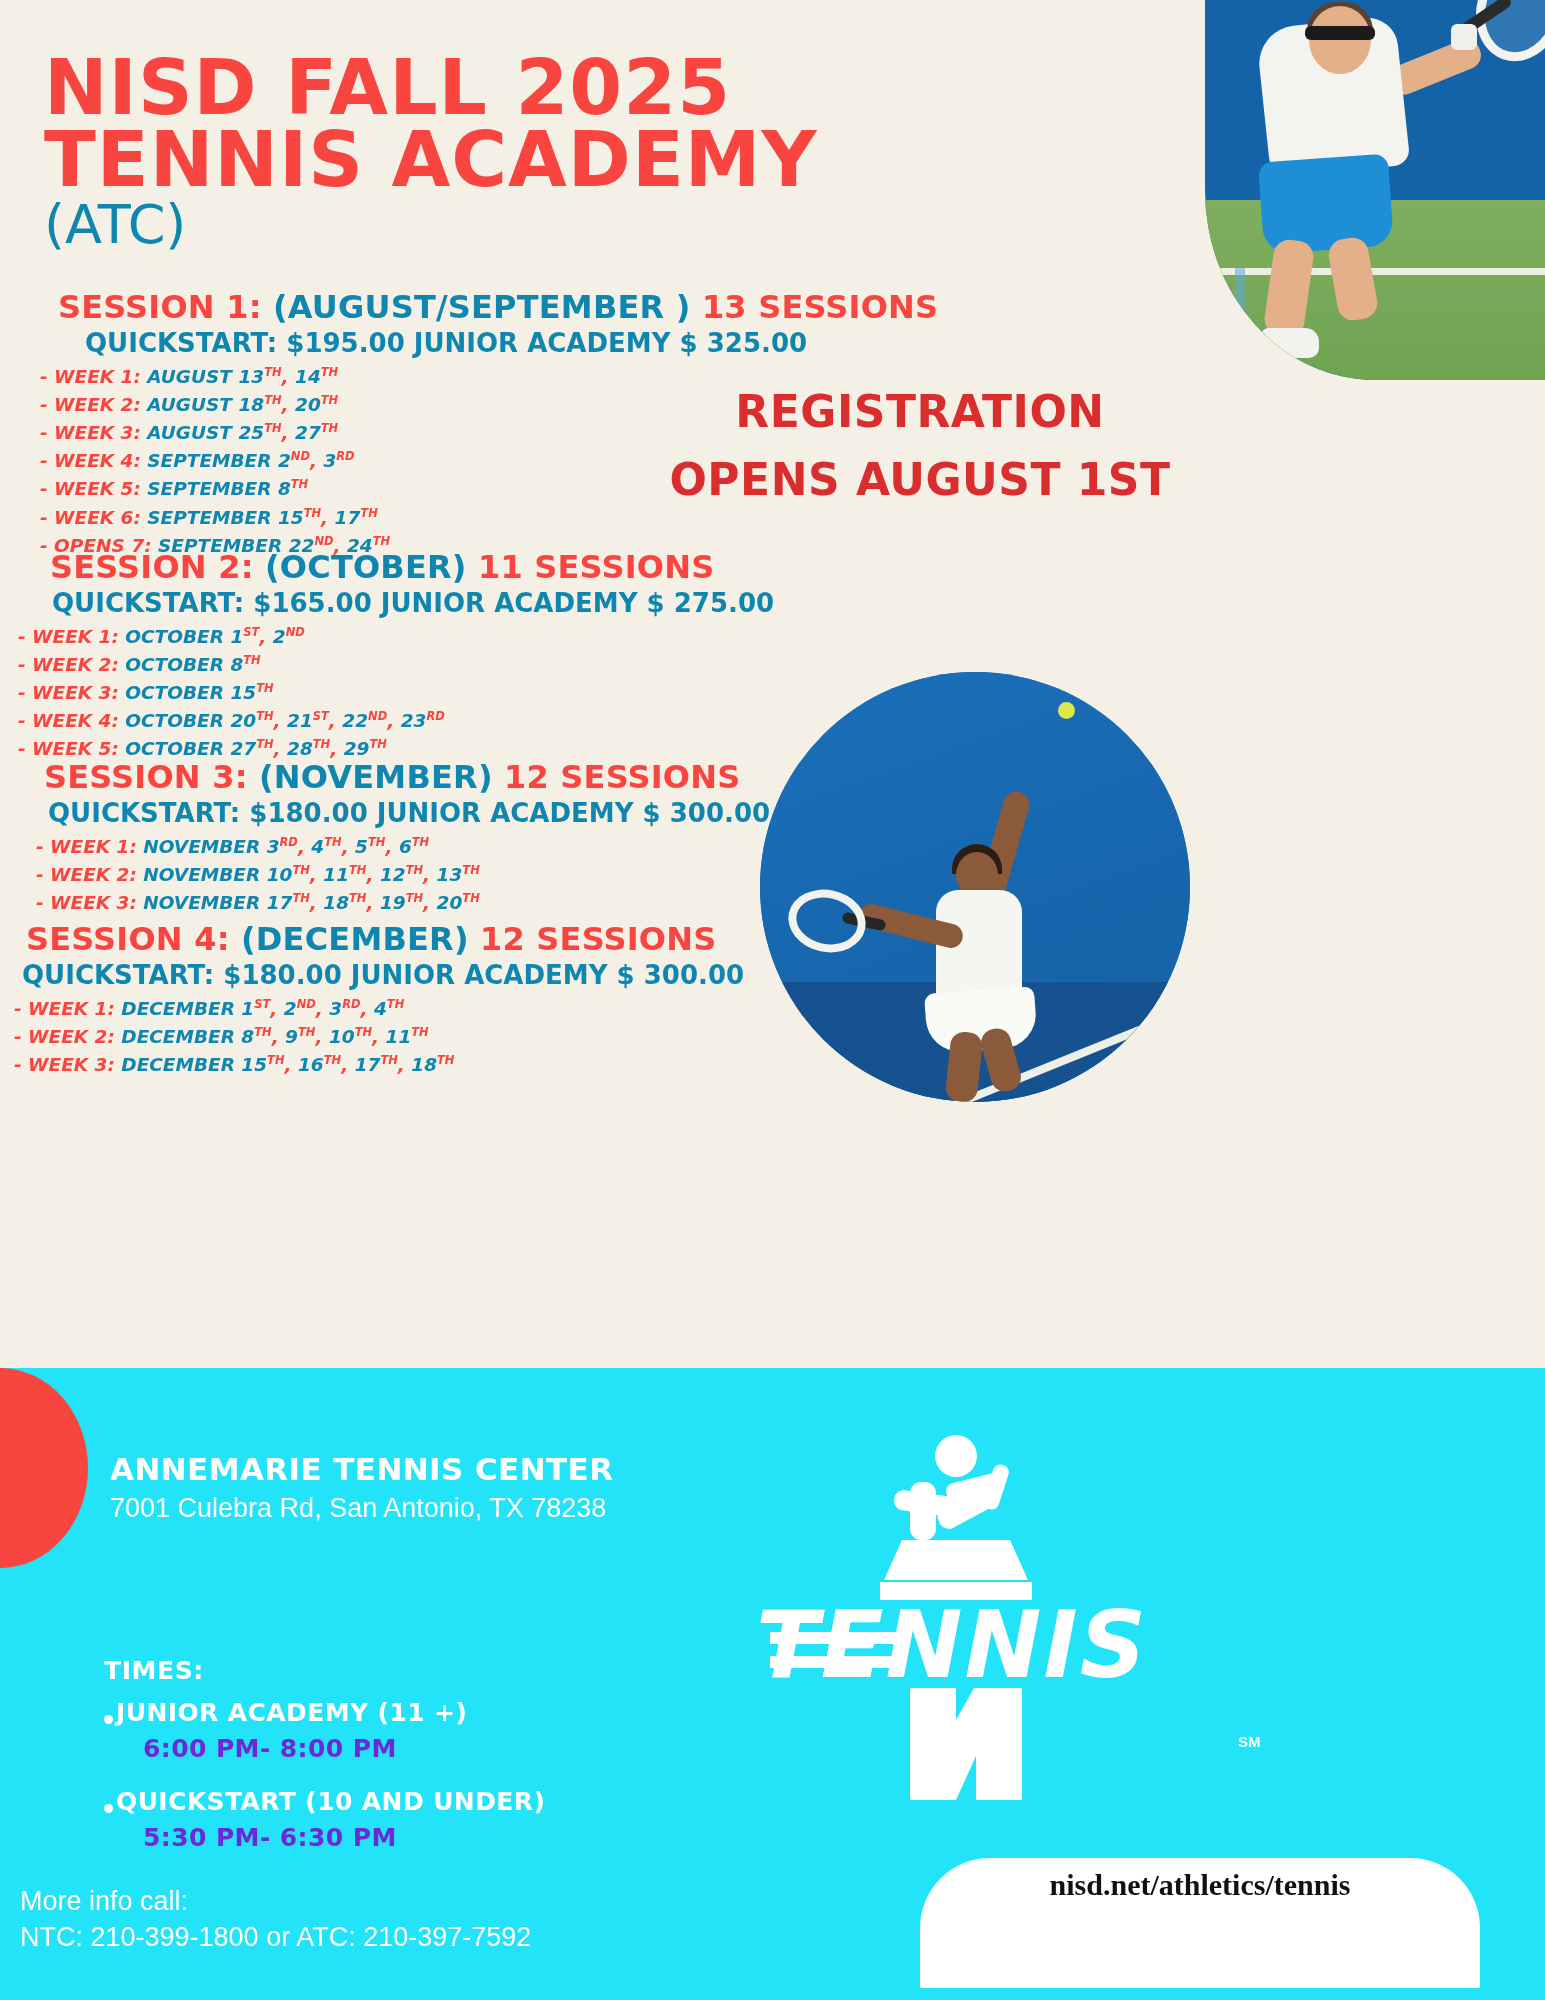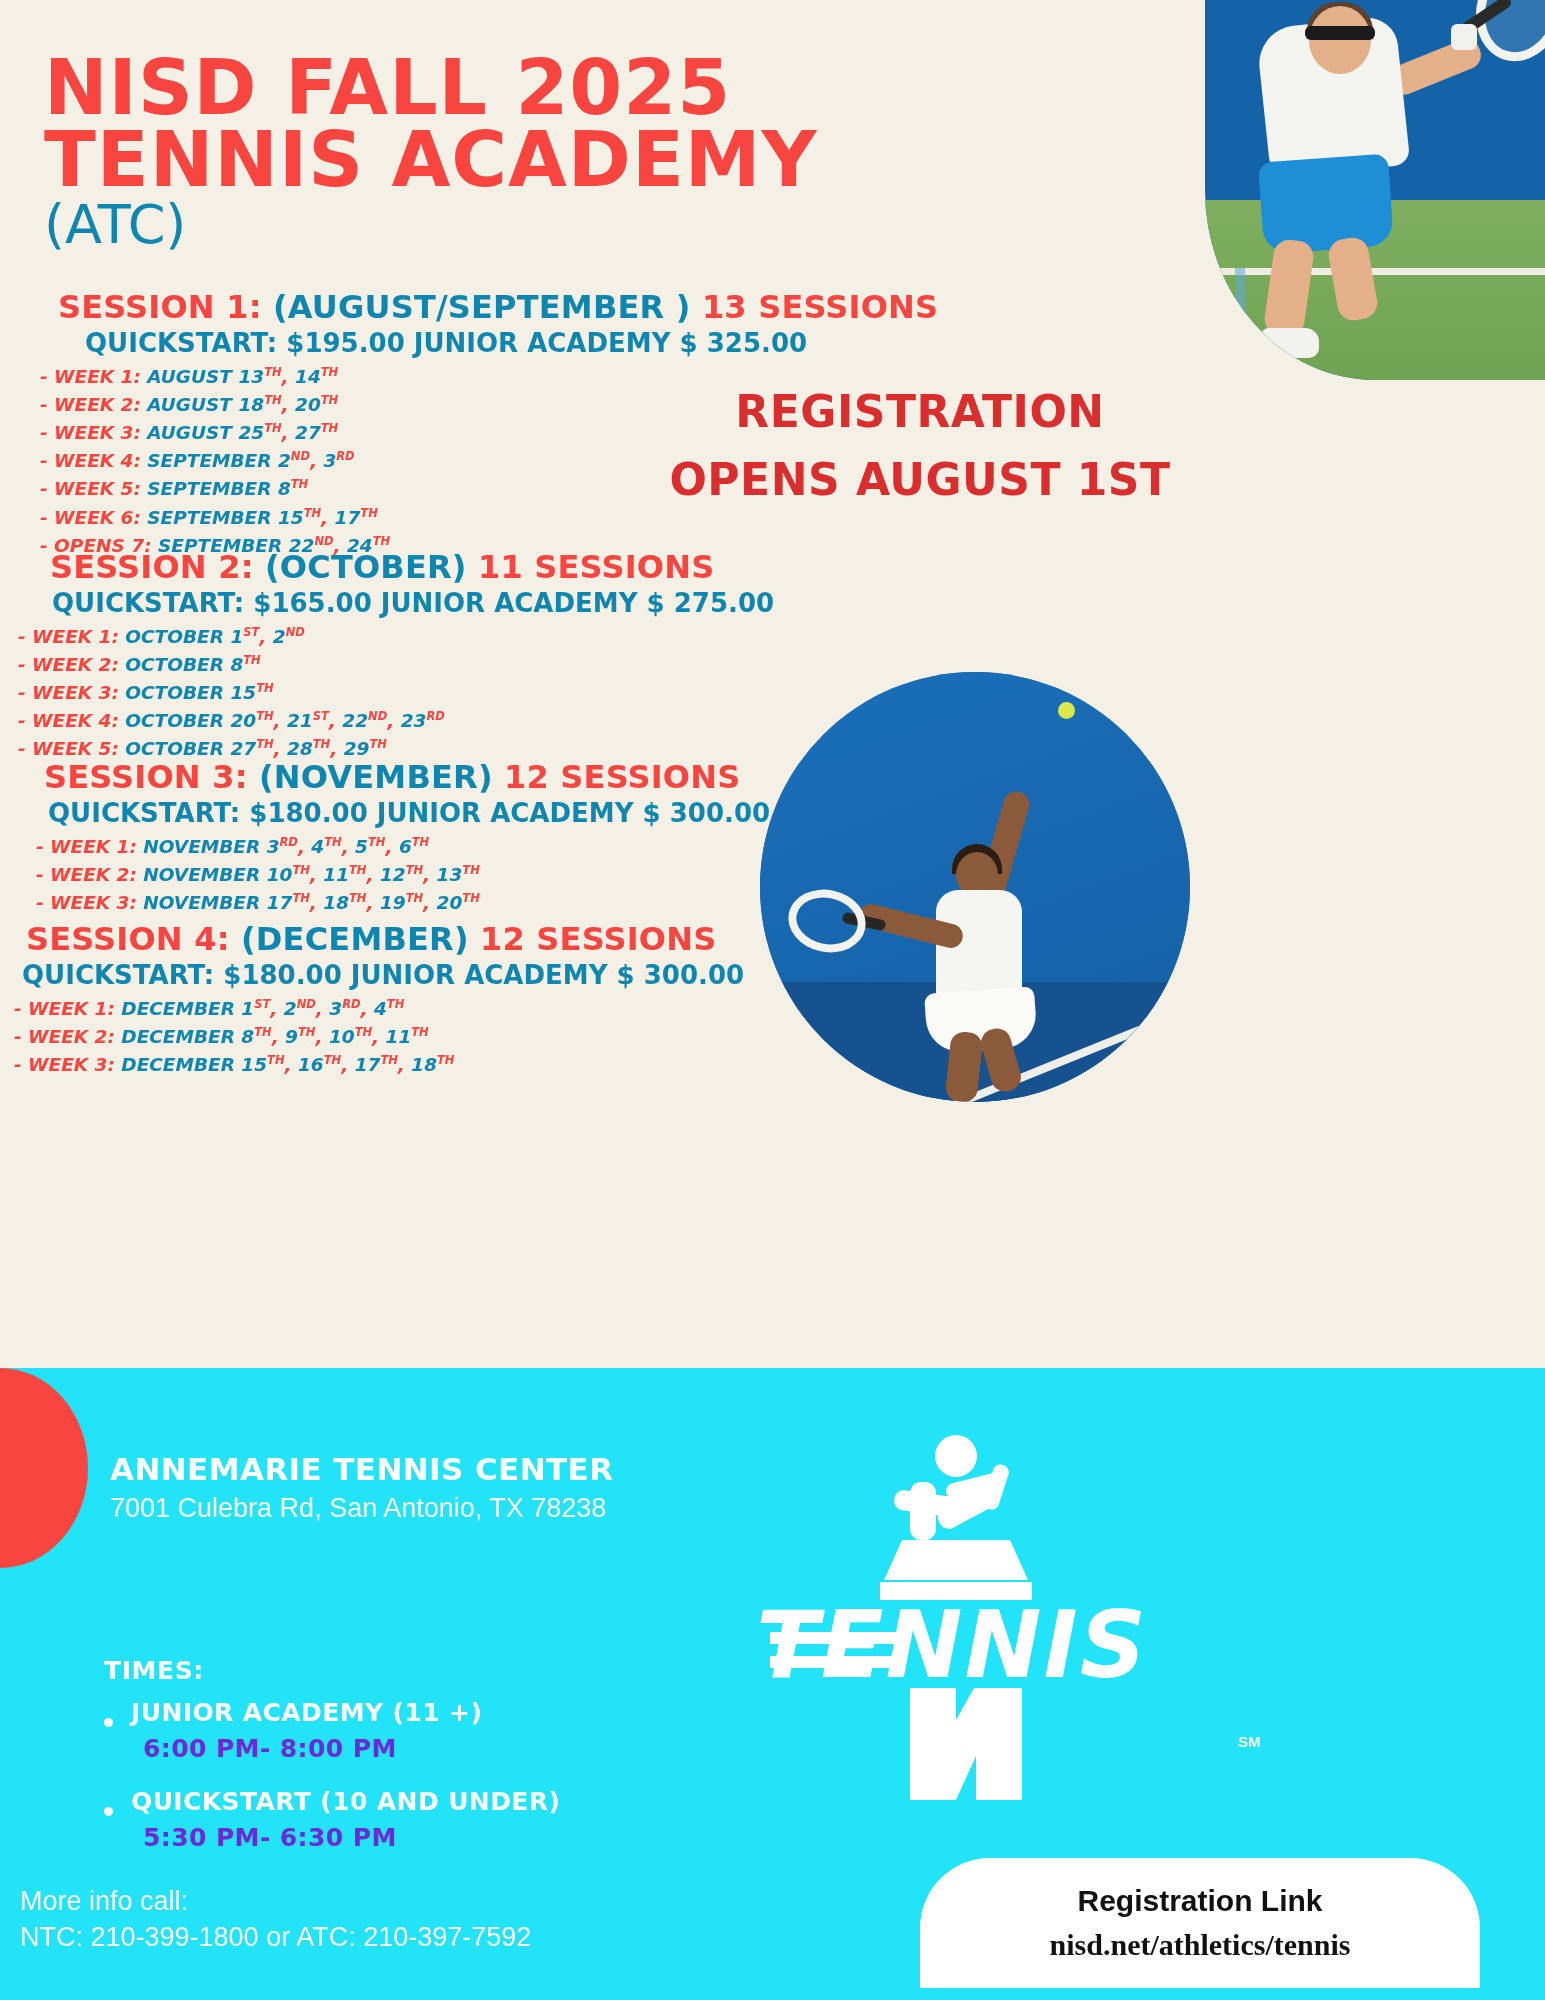--- a/index.html
+++ b/index.html
@@ -186,21 +186,21 @@
     font-size:27px; color:#FFFFFF;
   }
   .times-h {
     position:absolute; left:104px; top:288px;
     font-family:"DejaVu Sans", sans-serif; font-weight:bold;
     font-size:25px; color:#FFFFFF; letter-spacing:.6px;
   }
   .tlist { position:absolute; left:104px; top:330px; }
   .titem { margin-bottom:24px; }
   .titem .bullet-row {
-    display:flex; align-items:flex-end; gap:18px;
+    display:flex; align-items:center; gap:3px;
   }
   .titem .dot {
     width:9px; height:9px; border-radius:50%; background:#FFFFFF; margin-top:13px; flex:none;
   }
   .titem .t1 {
     font-family:"DejaVu Sans", sans-serif; font-weight:bold;
     font-size:25px; color:#FFFFFF; letter-spacing:.4px;
   }
   .titem .t2 {
     font-family:"DejaVu Sans", sans-serif; font-weight:bold;
@@ -379,18 +379,17 @@
       <rect x="10" y="212" width="130" height="12" fill="#fff"></rect>
       <rect x="10" y="236" width="130" height="12" fill="#fff"></rect>
 
       <path d="M150 268 L196 268 L196 300 L214 268 L262 268 L262 380 L216 380 L216 336 L196 380 L150 380 Z" fill="#fff"></path>
     </svg>
   </div>
   <div class="logo-word">TENNIS</div>
   <div class="logo-sm">SM</div>
 
   <div class="reg-pill">
-    <div class="rl">Registration Link</div>
     <div class="ru">nisd.net/athletics/tennis</div>
   </div>
 </div>
 
 <div class="blob-left"></div>
 
 </body></html>

